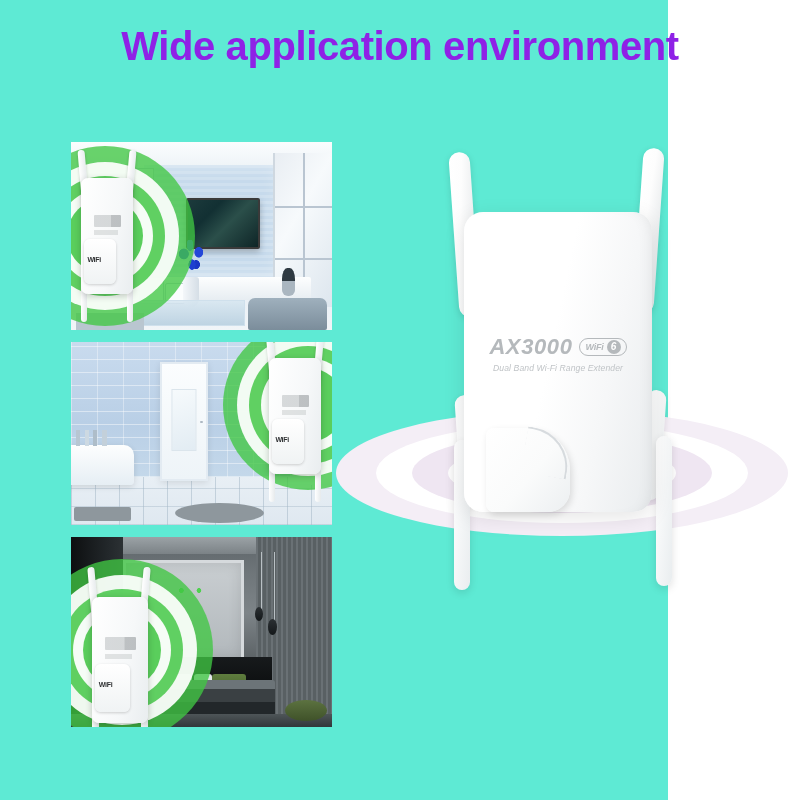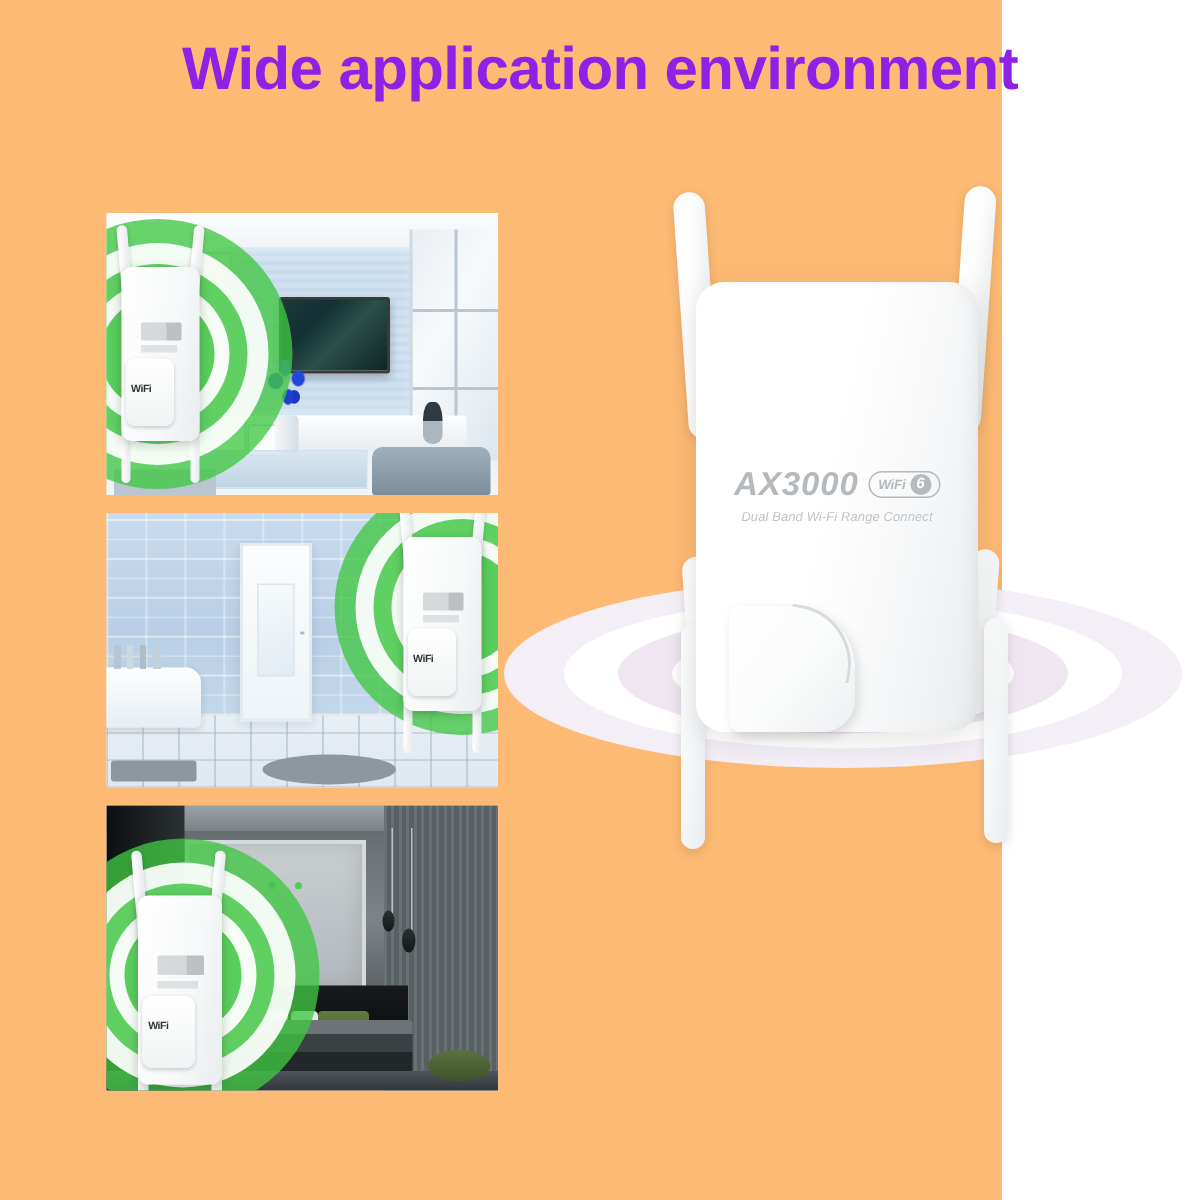--- a/index.html
+++ b/index.html
@@ -1,21 +1,21 @@
 <!DOCTYPE html>
 <html><head>
 <meta charset="utf-8">
 <style>
   html,body{margin:0;padding:0;}
   body{
     width:800px;height:800px;background:#ffffff;overflow:hidden;
     font-family:"Liberation Sans","DejaVu Sans",sans-serif;
     position:relative;
   }
-  .page{position:relative;width:668px;height:800px;background:#fdba74;}
+  .page{position:relative;width:668px;height:800px;background:#5eead4;}
 
   
   .headline{
     position:absolute;left:0;top:26px;width:800px;text-align:center;
     font-size:40px;font-weight:700;letter-spacing:-.4px;
     color:#8f21e6;line-height:1;
   }
   .subhead{
     position:absolute;left:0;top:86px;width:800px;text-align:center;
     font-size:15.5px;font-weight:700;color:#0d0d0d;line-height:1.2;
@@ -167,21 +167,21 @@
   .mini-badge{position:absolute;left:20%;bottom:22%;width:42%;height:26%;border-radius:6px;
     background:linear-gradient(180deg,#ffffff,#f0f3f4);box-shadow:0 1px 3px rgba(0,0,0,.18);
     overflow:hidden;}
   .mini-badge:before{content:"";position:absolute;right:-18%;top:-42%;width:95%;height:95%;
     border-radius:50%;border:4px solid #37b93a;border-color:#37b93a transparent transparent transparent;
     transform:rotate(35deg);}
   .mini-wifi{position:absolute;left:10%;top:36%;font-size:7px;font-weight:700;color:#2f3133;
     letter-spacing:-.3px;font-family:"Liberation Sans",sans-serif;}
 
   
-  #hero{position:absolute;left:336px;top:116px;width:452px;height:500px;}
+  #hero{position:absolute;left:336px;top:140px;width:452px;height:500px;}
 
   .hero-rings{position:absolute;left:0;top:268px;width:452px;height:130px;}
   .ring{position:absolute;border-radius:50%;left:50%;top:50%;transform:translate(-50%,-50%);}
   .ringA{width:452px;height:126px;background:#f4eef6;}
   .ringB{width:372px;height:100px;background:#ffffff;}
   .ringC{width:300px;height:80px;background:#efe6f2;}
   .ringD{width:228px;height:58px;background:#ffffff;}
   .ringE{width:150px;height:38px;background:#e6d8ea;}
 
   .hero-ant{position:absolute;width:21px;height:165px;border-radius:11px;
@@ -365,21 +365,21 @@
 
     <div id="hero-body">
       <div class="hero-label">
         <div class="hero-model-row">
           <span class="hero-model">AX3000</span>
           <span class="hero-badge">
             <span class="hero-badge-wifi">WiFi</span>
             <span class="hero-badge-six">6</span>
           </span>
         </div>
-        <div class="hero-sub">Dual Band Wi-Fi Range Connect</div>
+        <div class="hero-sub">Dual Band Wi-Fi Range Extender</div>
       </div>
     </div>
 
     <div id="hero-plug"></div>
     <div id="hero-plug-notch"></div>
   </div>
 
 </div>
 
 </body></html>

